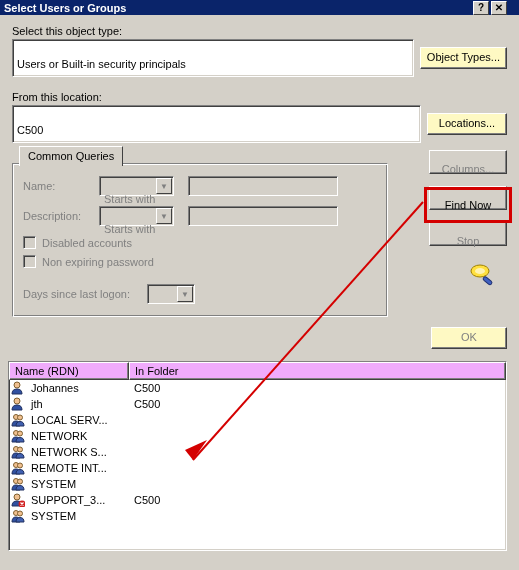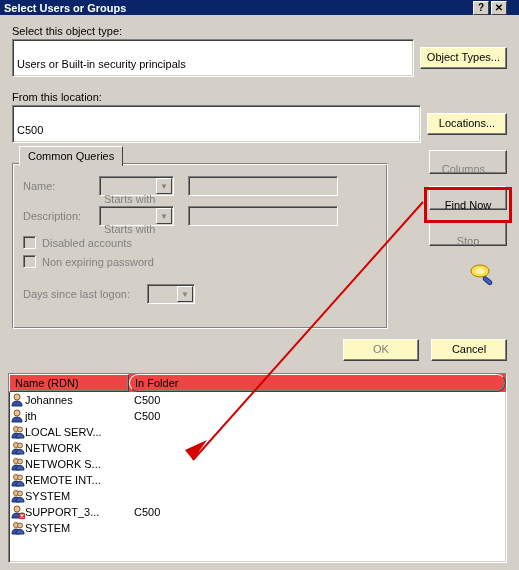--- a/index.html
+++ b/index.html
@@ -126,32 +126,32 @@
   .listbox {
     margin: 4px 12px 0 8px;
     border:1px solid #808080;
     border-right-color:#fff;border-bottom-color:#fff;
     box-shadow:inset 1px 1px 0 #404040, inset -1px -1px 0 #d4d0c8;
     background:#fff;
     height:190px;
     overflow:hidden;
   }
   .listhead {
-    display:flex; background:#ef4444; height:18px;
+    display:flex; background:#f0abfc; height:18px;
   }
   .colh {
     border:1px solid #fff;
     border-right-color:#404040;border-bottom-color:#404040;
     box-shadow:inset -1px -1px 0 #808080;
     padding:2px 5px 0 5px;
   }
   .col1 { width:120px; }
-  .col2 { flex:1;border-radius:9px; }
+  .col2 { flex:1; }
   .listrow { display:flex; height:16px; align-items:center; }
-  .listrow .c1 { width:120px; display:flex; align-items:center; gap:0; padding-left:2px; overflow:hidden; white-space:nowrap; }
+  .listrow .c1 { width:120px; display:flex; align-items:center; gap:6px; padding-left:2px; overflow:hidden; white-space:nowrap; }
   .listrow .c2 { flex:1; padding-left:5px; }
   .ico {
     width:14px;height:14px;display:inline-block;position:relative;flex-shrink:0;
   }
   .ico svg { width:14px; height:14px; }
   .arrow-annot {
     position:absolute; left:145px; top:200px; width:280px; height:280px;
     pointer-events:none;
   }
   .searchicon {
@@ -205,31 +205,30 @@
 
     <div class="chk">
       <span class="chkbox"></span>
       <span>Disabled accounts</span>
     </div>
     <div class="chk">
       <span class="chkbox"></span>
       <span>Non expiring password</span>
     </div>
 
-    <div class="qrow" style="margin-top:16px;margin-bottom:12px">
+    <div class="qrow" style="margin-top:16px;margin-bottom:0">
       <span style="width:110px;color:#808080">Days since last logon:</span>
       <div class="combo" style="width:48px">
         <span class="arrow">▼</span>
       </div>
     </div>
   </div>
 
   <div class="bottombtns">
     <div class="btn">OK</div>
-    <div class="btn" style="color:#000">Cancel</div>
   </div>
 </div>
 
 <div class="sidebtns">
   <div class="sidebtn disabled">Columns...</div>
   <div class="sidebtn">Find Now</div>
   <div class="sidebtn disabled">Stop</div>
 </div>
 
 <div class="findnow-hl"></div>

